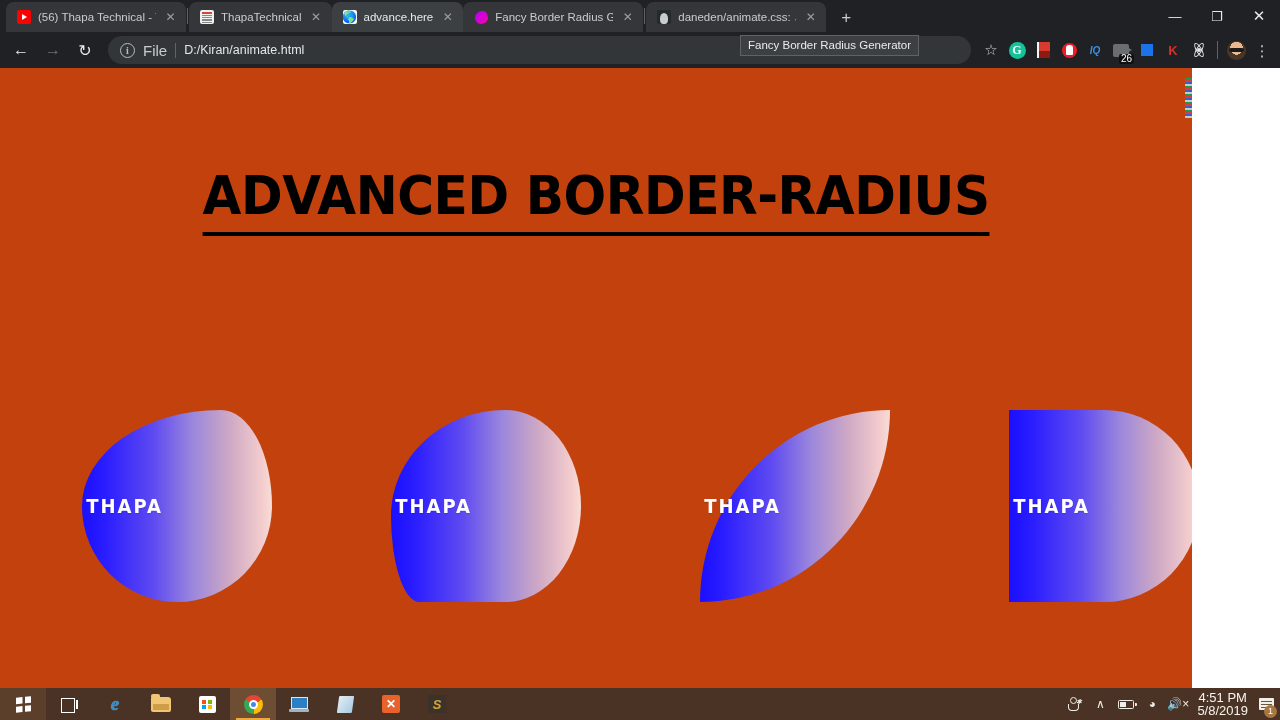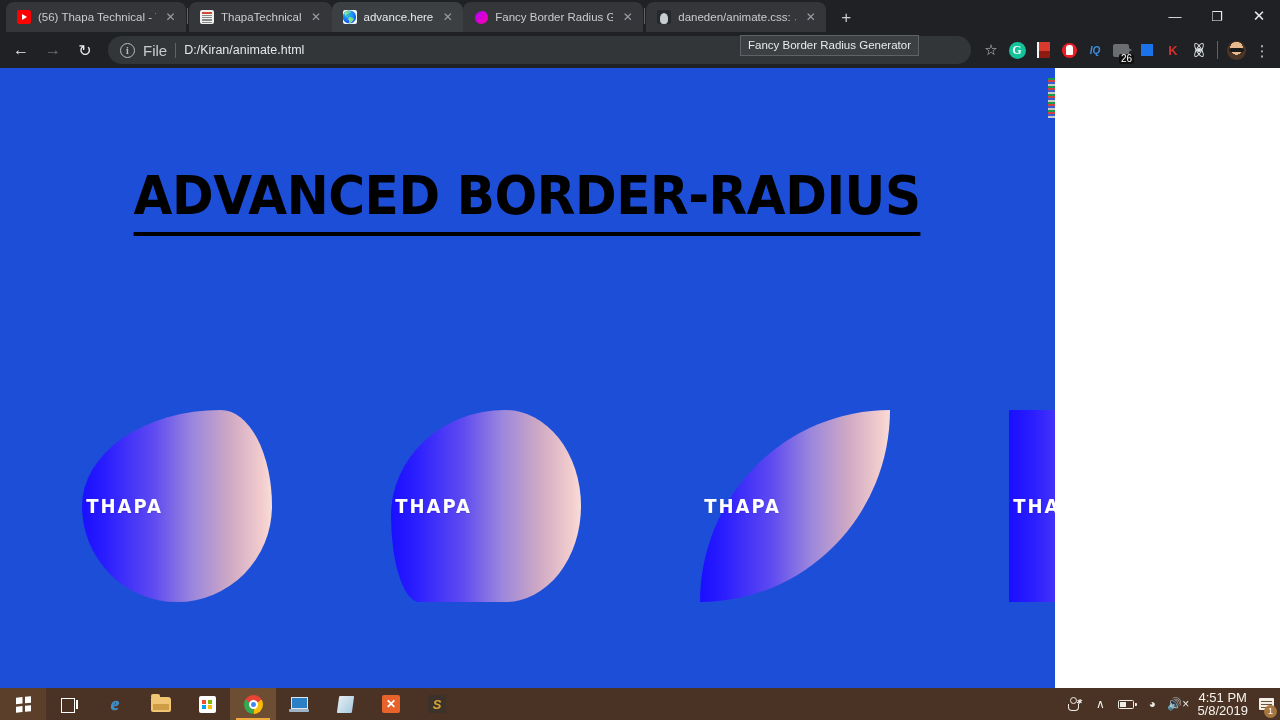--- a/index.html
+++ b/index.html
@@ -105,21 +105,21 @@
             background:#dfe6e9; border-radius:50%; }
   .tb-div { width:1px; height:18px; background:#5f6368; margin:0 4px; }
   .avatar { width:19px; height:19px; border-radius:50%;
             background:radial-gradient(circle at 50% 38%, #e8b98e 0 42%, #4a3526 43%);
             position:relative; overflow:hidden; }
   .avatar::after{content:"";position:absolute;left:2px;top:7px;width:15px;height:4px;
             background:#1b1b1b;border-radius:2px;}
   .kebab { color:#c9ccce; font-size:15px; letter-spacing:0; line-height:9px; }
 
   
-  #page { width:1055px; height:620px; background:#1d4ed8; position:relative; overflow:hidden; }
+  #page { width:1192px; height:620px; background:#c2410c; position:relative; overflow:hidden; }
 
   #heading { text-align:center; padding-top:100px; }
   #heading h1 {
     display:inline-block; font-family:"Liberation Sans Narrow","DejaVu Sans", sans-serif;
     font-weight:bold; font-size:54px; letter-spacing:-0.5px; color:#000;
     transform:scaleX(0.93); transform-origin:center;
     border-bottom:4px solid #000; padding-bottom:7px; line-height:1.05;
     white-space:nowrap;
   }
 

